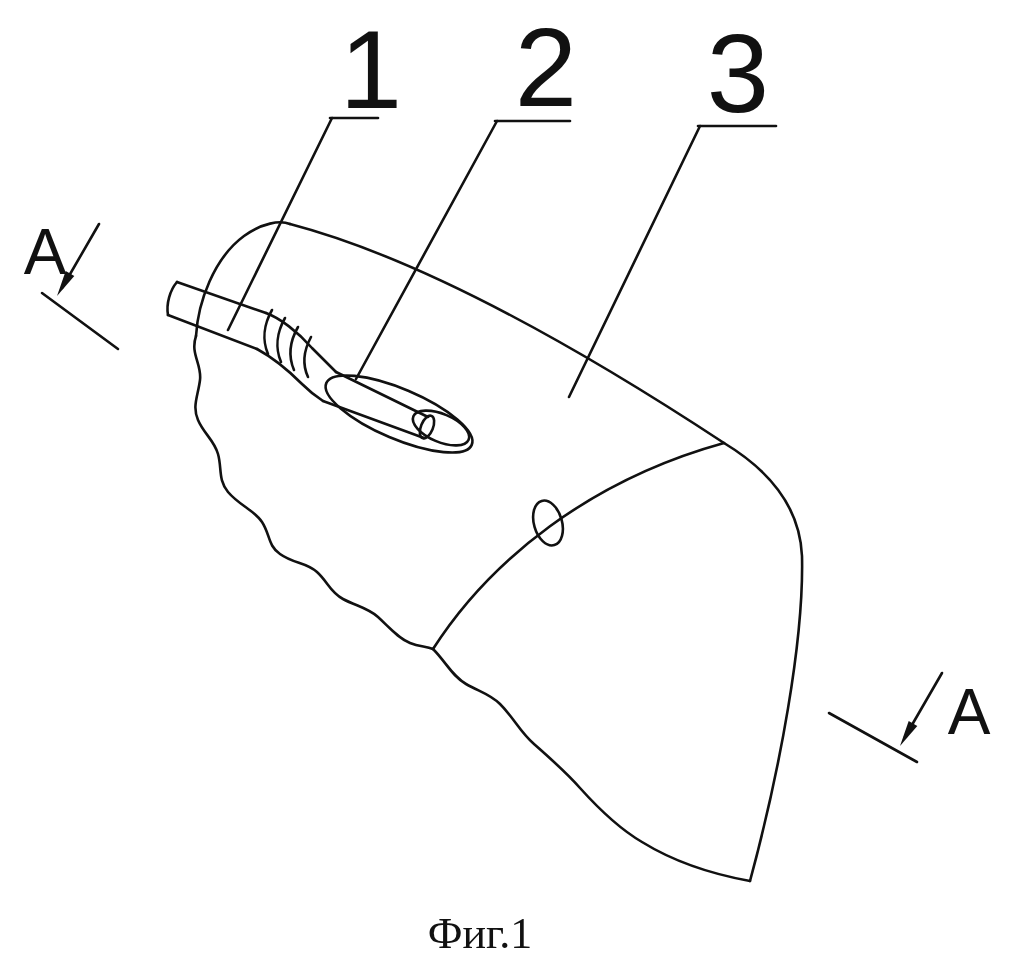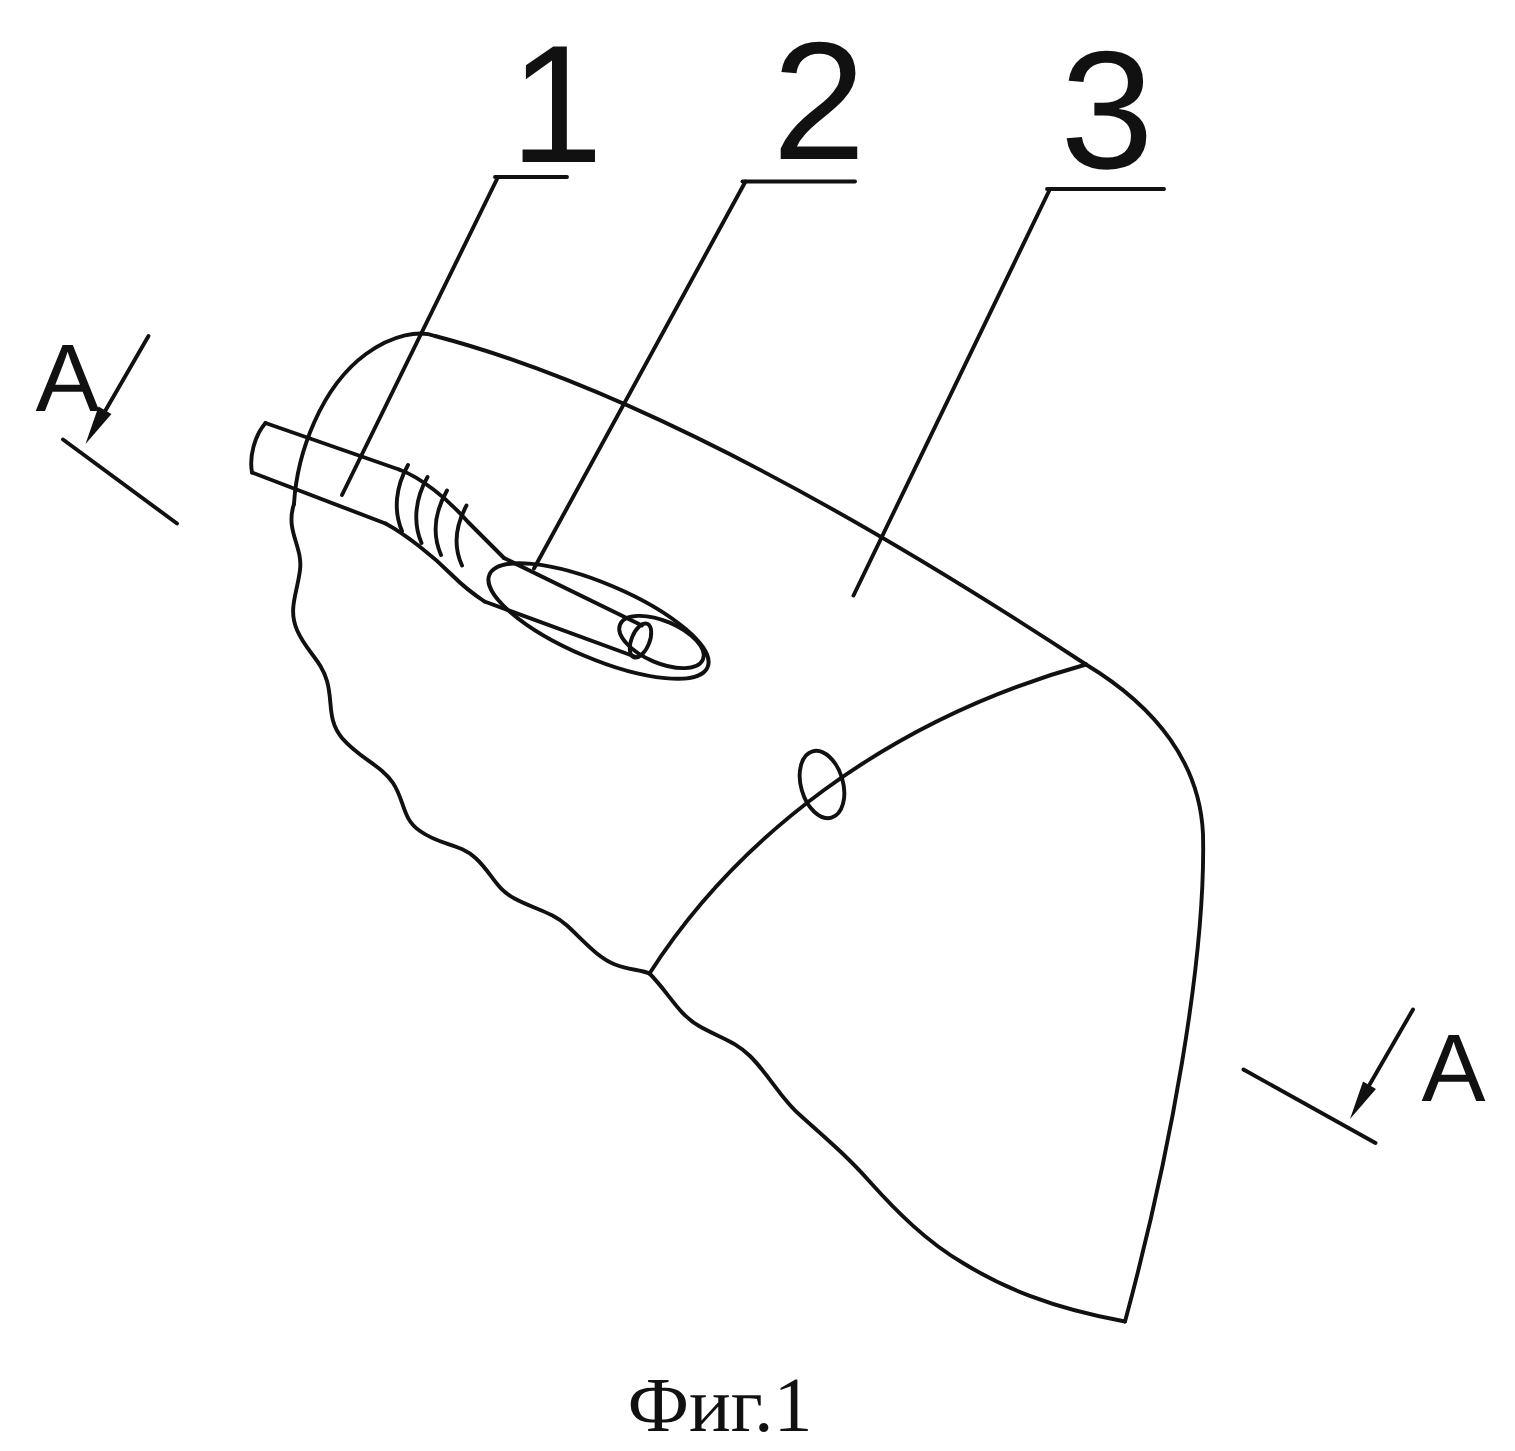--- a/index.html
+++ b/index.html
@@ -42,21 +42,21 @@
     font-weight: 400;
     line-height: 1;
     color: #111111;
     white-space: nowrap;
     user-select: none;
   }
   .figure-caption {
     position: absolute;
     transform: translateX(-50%);
     font-family: "Liberation Serif", serif;
-    font-size: 52px;
+    font-size: 44px;
     font-weight: 400;
     line-height: 1;
     color: #111111;
     white-space: nowrap;
     user-select: none;
   }
 </style>
 </head>
 <body>
 

